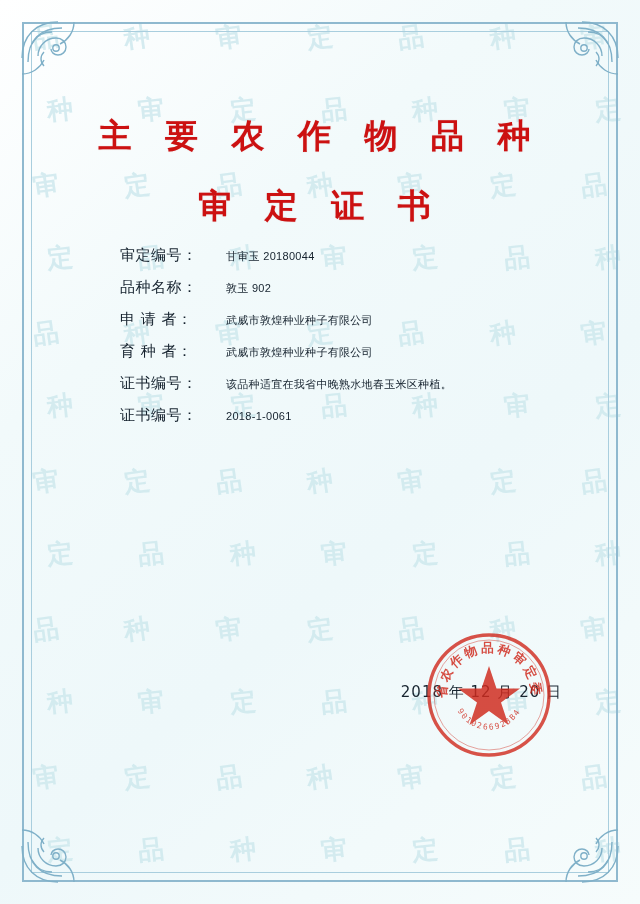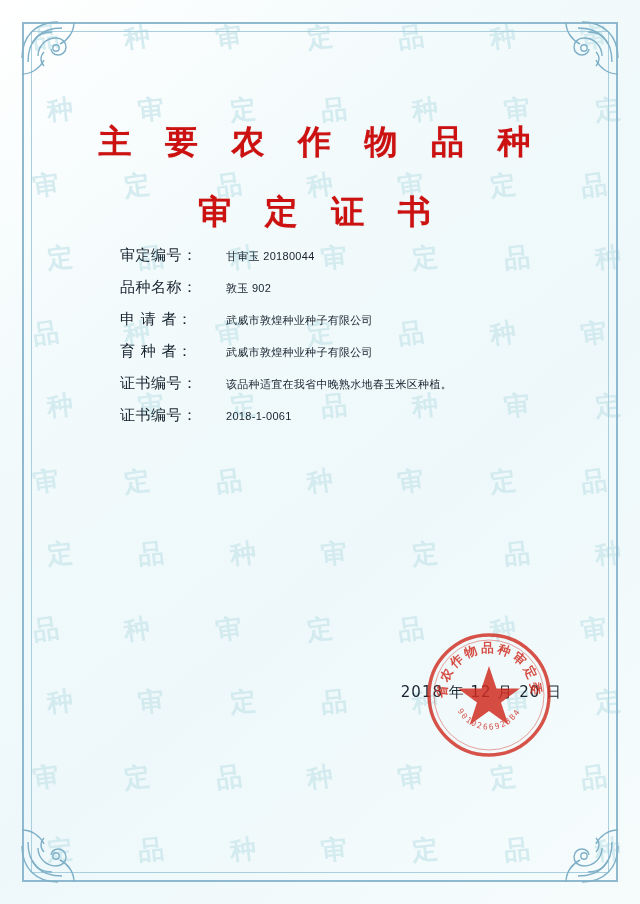--- a/index.html
+++ b/index.html
@@ -83,21 +83,21 @@
     position: absolute;
     left: 0; top: 0;
     width: 640px;
     height: 904px;
     z-index: 5;
   }
 
   .title-block {
     position: absolute;
     left: 0;
-    top: 120px;
+    top: 114px;
     width: 640px;
     text-align: center;
   }
   .title-line1, .title-line2 {
     font-family: "DejaVu Sans", sans-serif;
     color: #cc1111;
     font-weight: 700;
     letter-spacing: 11px;
     text-shadow: 0 0 1px rgba(180,0,0,.35);
   }

